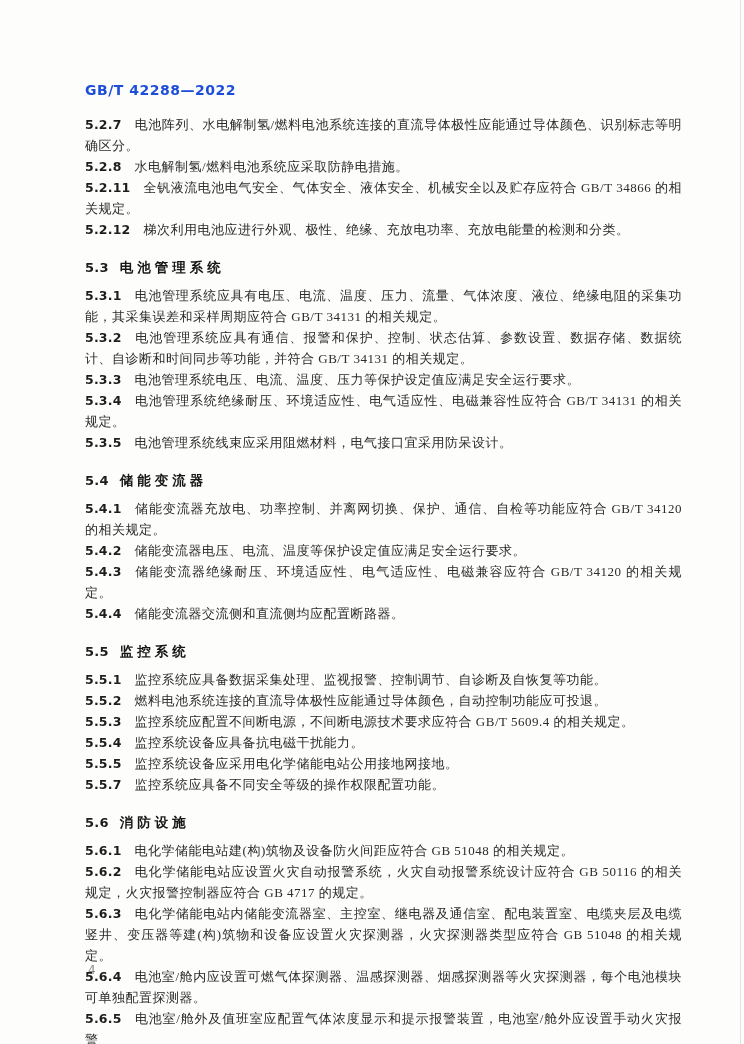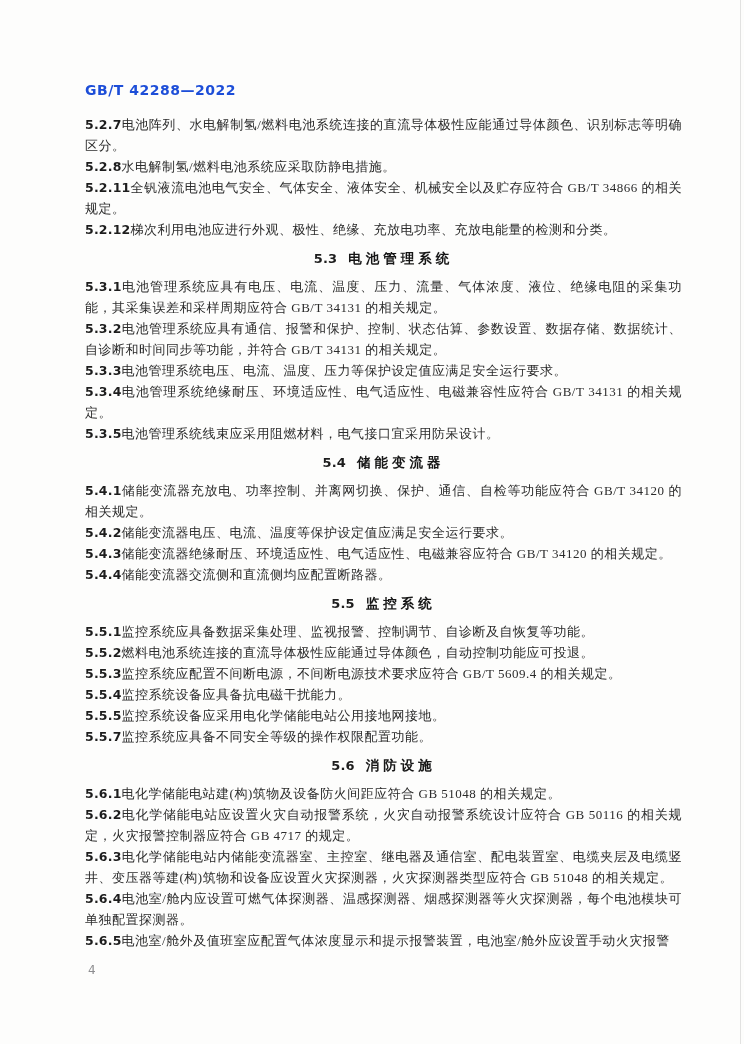--- a/index.html
+++ b/index.html
@@ -35,30 +35,31 @@
     text-align: justify;
     text-justify: inter-ideograph;
     color: #2b2b2b;
   }
   .block .num {
     font-family: "DejaVu Sans", "Liberation Sans", sans-serif;
     font-weight: bold;
     font-size: 12.5px;
     letter-spacing: 0.2px;
     color: #1d1d1d;
+    padding-right: 13px;
     white-space: nowrap;
   }
   .block.heading {
     font-family: "DejaVu Sans", "Liberation Sans", sans-serif;
     font-weight: bold;
     font-size: 13.5px;
     letter-spacing: 4px;
     color: #161616;
-    text-align: center;
-    margin-top: 8px;
+    text-align: left;
+    margin-top: 17px;
     margin-bottom: 7px;
   }
   .block.heading .num {
     font-size: 13px;
     letter-spacing: 0.2px;
     padding-right: 11px;
   }
   .page-number {
     position: absolute;
     left: 88px;

